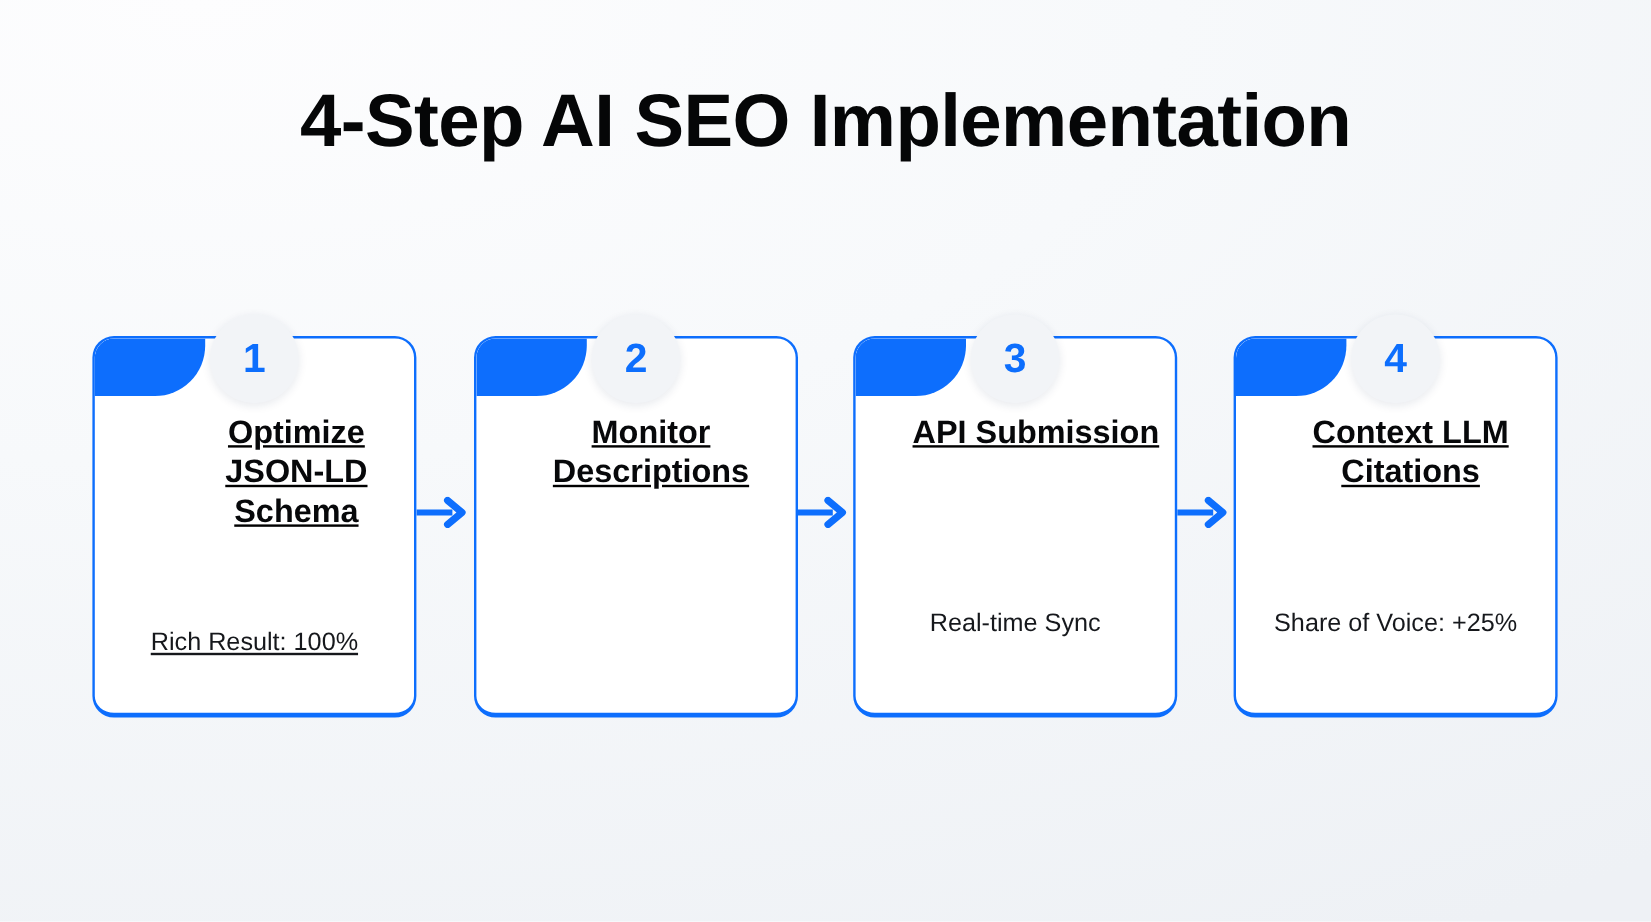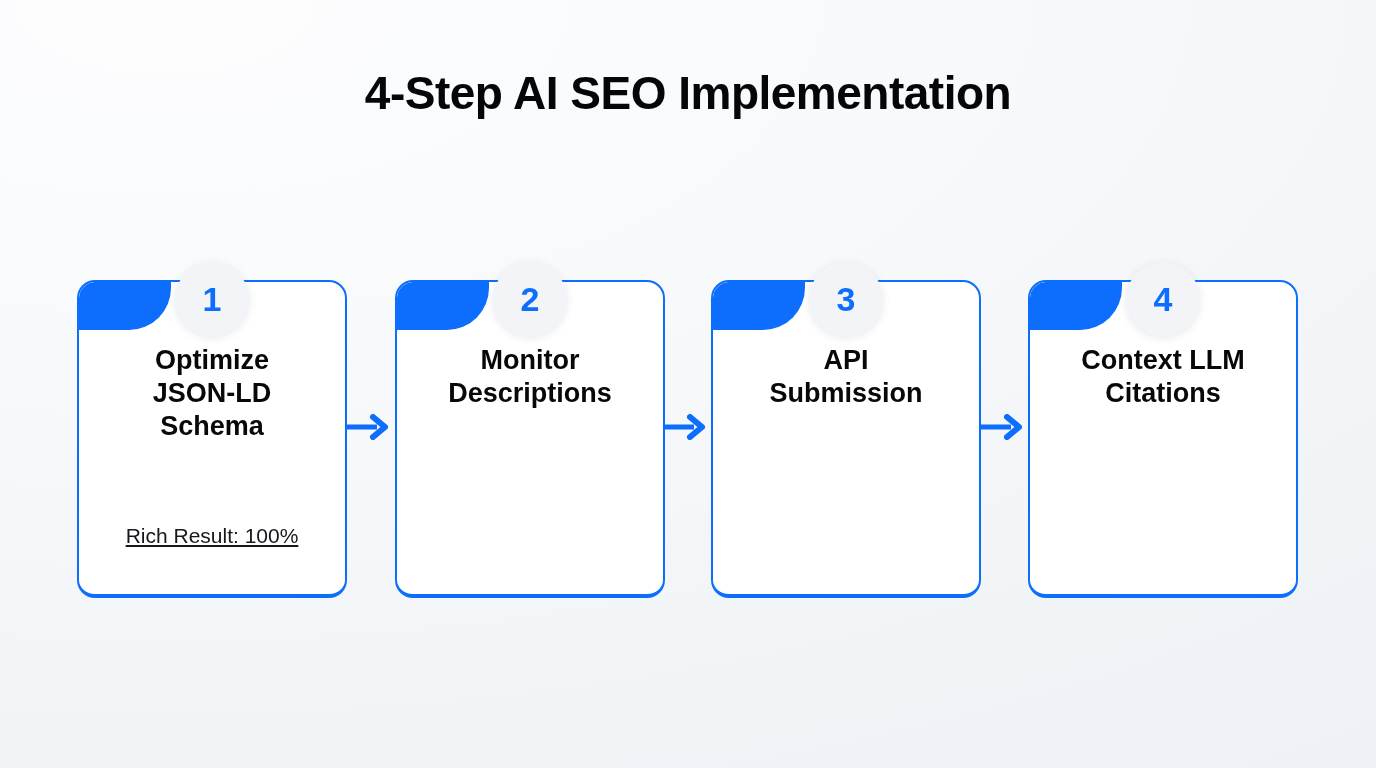--- a/index.html
+++ b/index.html
@@ -13,21 +13,21 @@
       radial-gradient(ellipse 140% 120% at 12% 0%, #fdfdfe 0%, #f7f9fb 42%, #eef1f5 100%);
     position:relative;
     -webkit-font-smoothing:antialiased;
   }
 
   
   .page-title {
     position:absolute;
     top:66px; left:0; right:0;
     text-align:center;
-    font-size:46px;
+    font-size:62px;
     font-weight:bold;
     letter-spacing:-0.5px;
     color:#050607;
   }
 
   
   .flow {
     position:absolute;
     top:262px;
     left:77px;
@@ -54,22 +54,23 @@
     border:2px solid #0d6efd;
     border-bottom-width:4px;
     border-radius:18px;
     overflow:hidden;
   }
   .card-inner {
     position:absolute;
     inset:0;
     display:flex;
     flex-direction:column;
-    align-items:center;
-    padding:62px 32px 24px;
+    align-items:flex-end;
+    padding:62px 13px 24px;
+    text-decoration:underline;
   }
 
   
   .corner-tab {
     position:absolute;
     top:0; left:0;
     width:92px;
     height:48px;
     background:#0d6efd;
     border-top-left-radius:16px;
@@ -171,34 +172,36 @@
       <path d="M26 3 L38 13 L26 23" stroke="#0d6efd" stroke-width="6" fill="none" stroke-linecap="round" stroke-linejoin="round"></path>
     </svg>
   </div>
 
   <div class="step step-3">
     <div class="card">
       <div class="corner-tab"></div>
       <div class="card-inner">
         <div class="card-title">API Submission</div>
       </div>
+      <div class="card-metric">Real-time Sync</div>
     </div>
     <div class="badge">3</div>
   </div>
 
   <div class="arrow arrow-3">
     <svg width="48" height="26" viewBox="0 0 48 26" aria-hidden="true">
       <path d="M0 13 H30" stroke="#0d6efd" stroke-width="5" fill="none"></path>
       <path d="M26 3 L38 13 L26 23" stroke="#0d6efd" stroke-width="6" fill="none" stroke-linecap="round" stroke-linejoin="round"></path>
     </svg>
   </div>
 
   <div class="step step-4">
     <div class="card">
       <div class="corner-tab"></div>
       <div class="card-inner">
         <div class="card-title">Context LLM Citations</div>
       </div>
+      <div class="card-metric">Share of Voice: +25%</div>
     </div>
     <div class="badge">4</div>
   </div>
 
 </div>
 
 </body></html>

